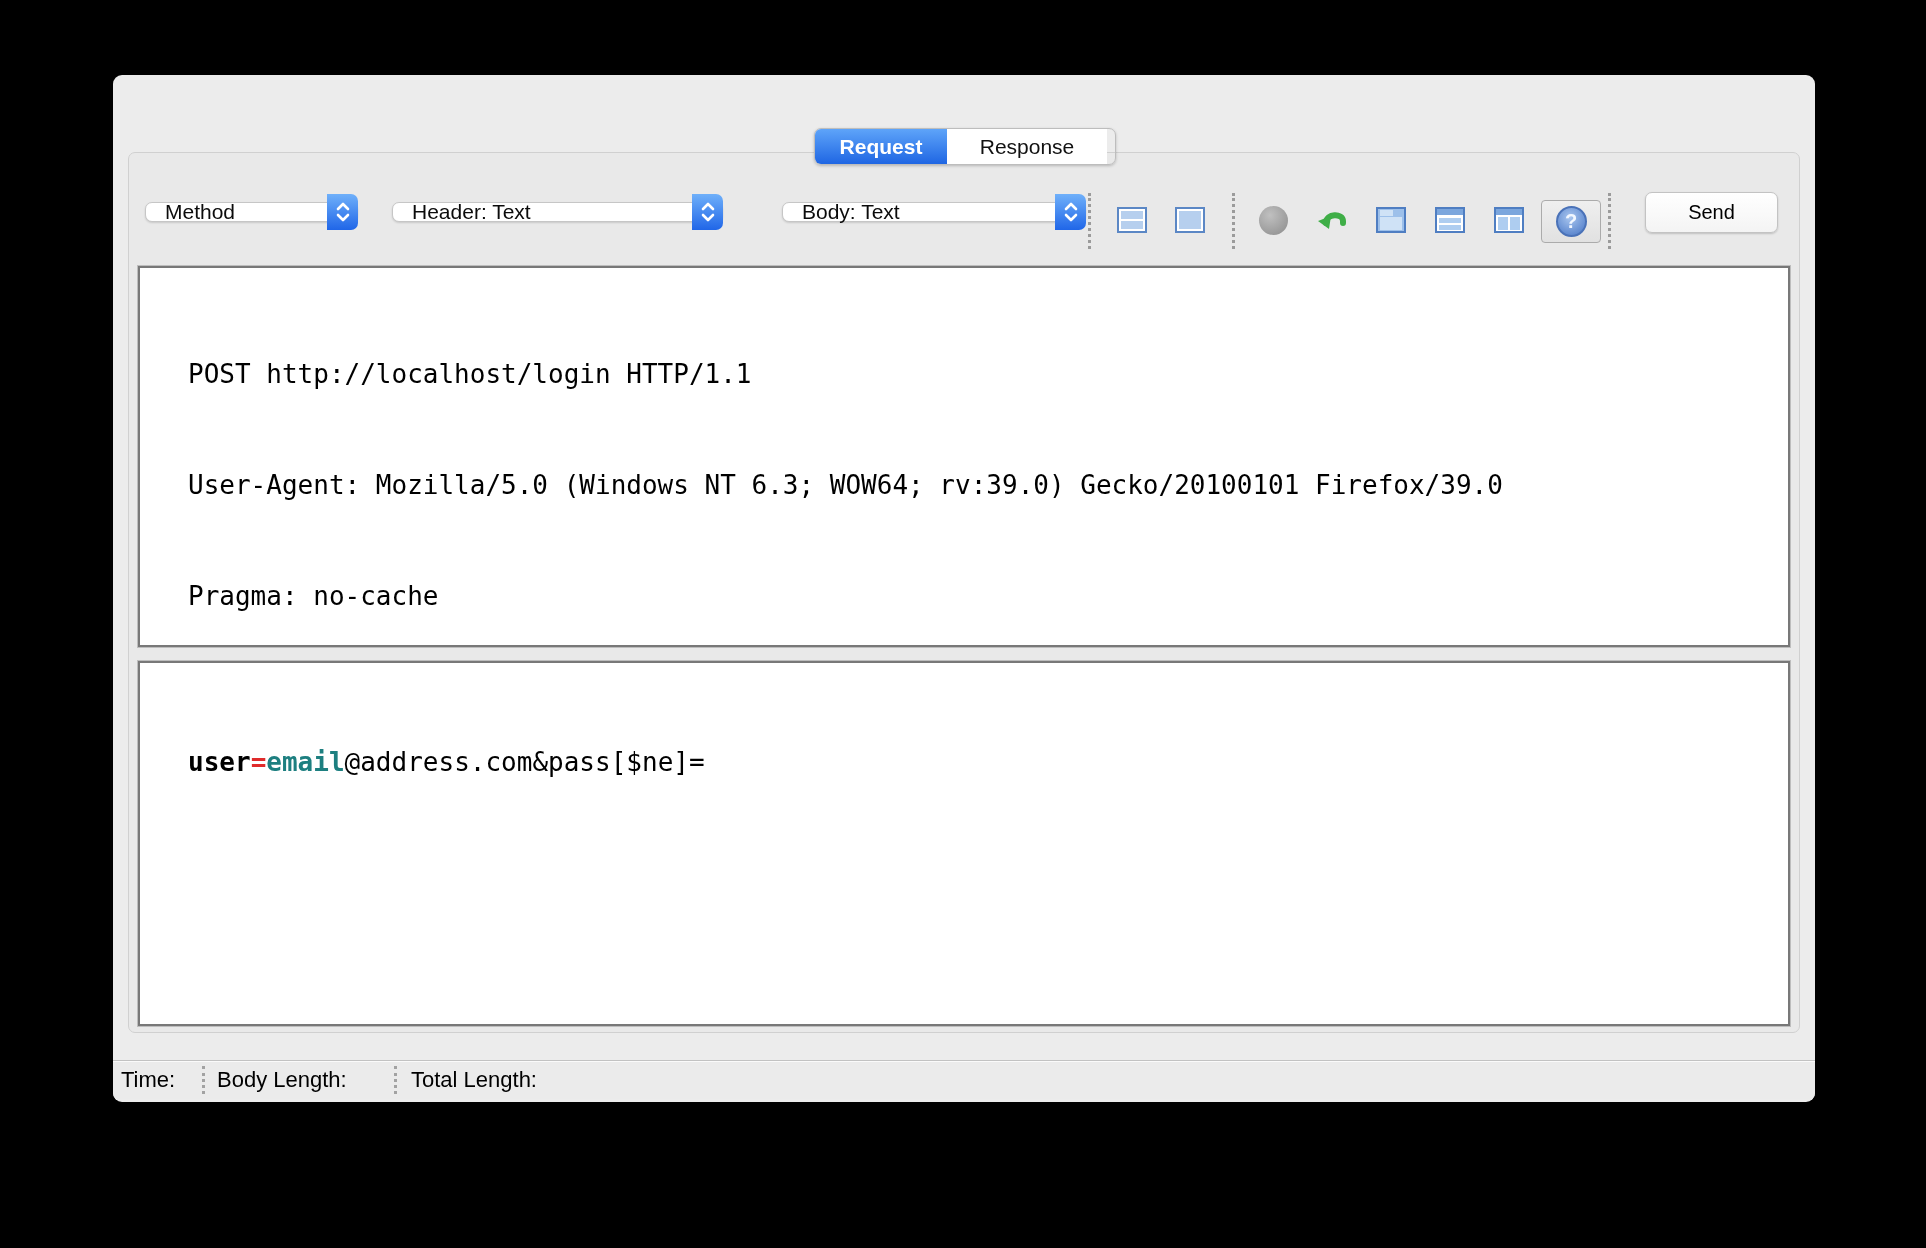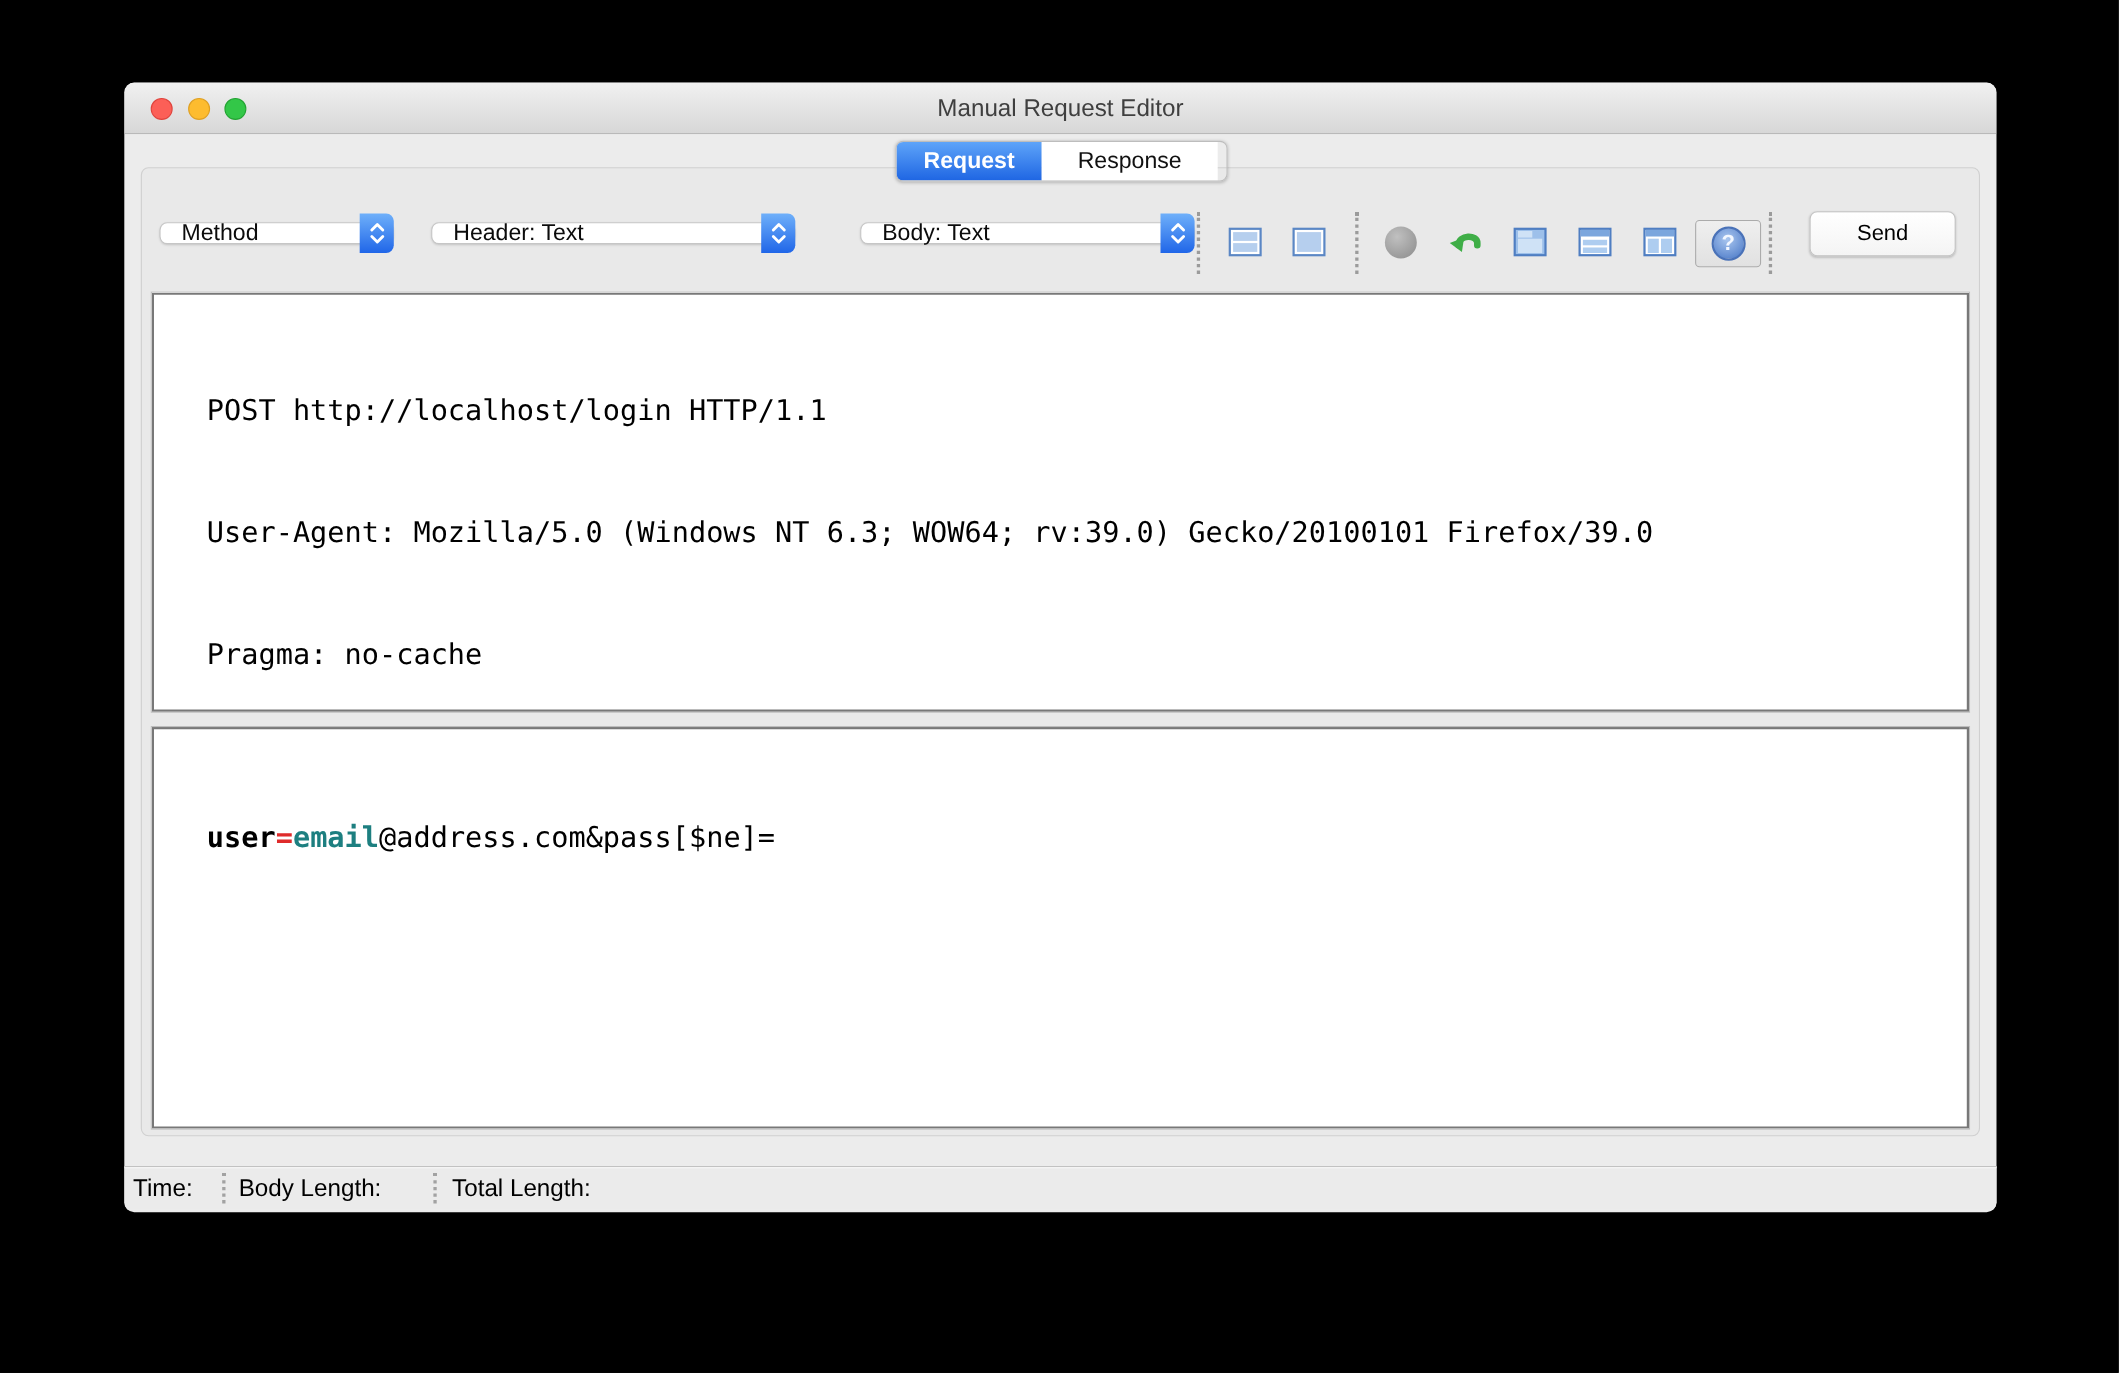--- a/index.html
+++ b/index.html
@@ -69,26 +69,20 @@
              border-top:1px solid #c2c2c2;box-shadow:inset 0 1px 0 #fafafa;}
   .sItem{position:absolute;top:0;height:38px;line-height:38px;font-size:22px;color:#000;white-space:nowrap;}
   .sSep{position:absolute;top:5px;height:28px;width:0;border-left:3px dotted #a2a2a2;}
 </style>
 </head>
 <body>
 
 <div class="canvas">
   <div class="window">
 
-    <div class="titlebar">
-      <div class="light red"></div>
-      <div class="light yellow"></div>
-      <div class="light green"></div>
-      <div class="title">Manual Request Editor</div>
-    </div>
 
     <div class="tabbar">
       <div class="seg sel">Request</div>
       <div class="seg unsel">Response</div>
     </div>
 
     <div class="panel"></div>
 
     <div class="dd dd-method">
       <div class="dd-label">Method</div>

